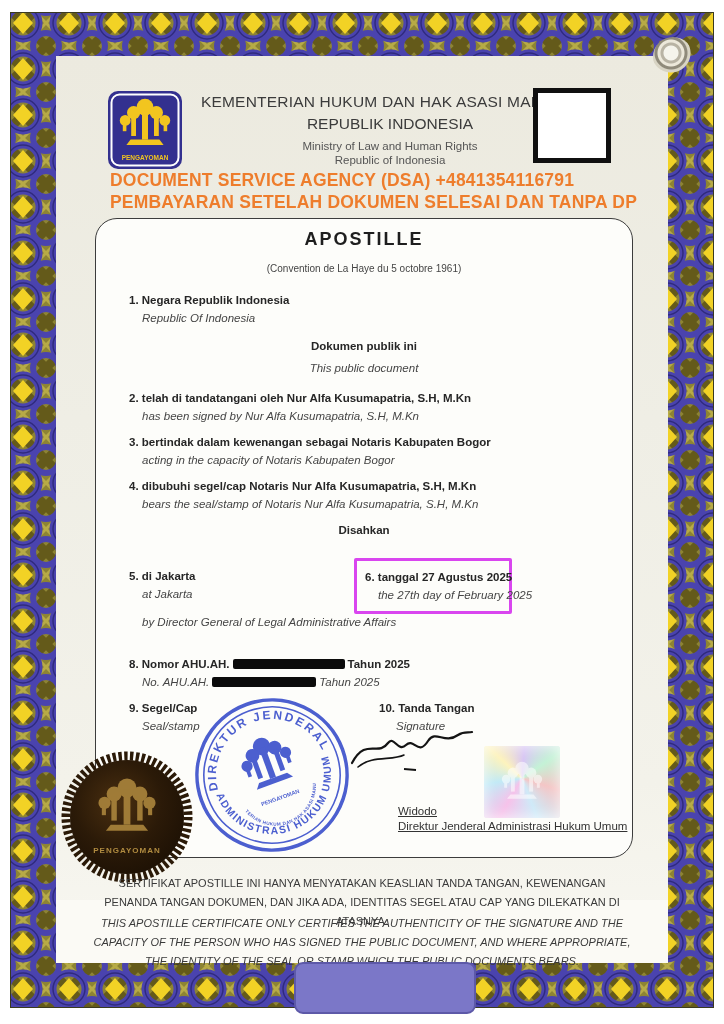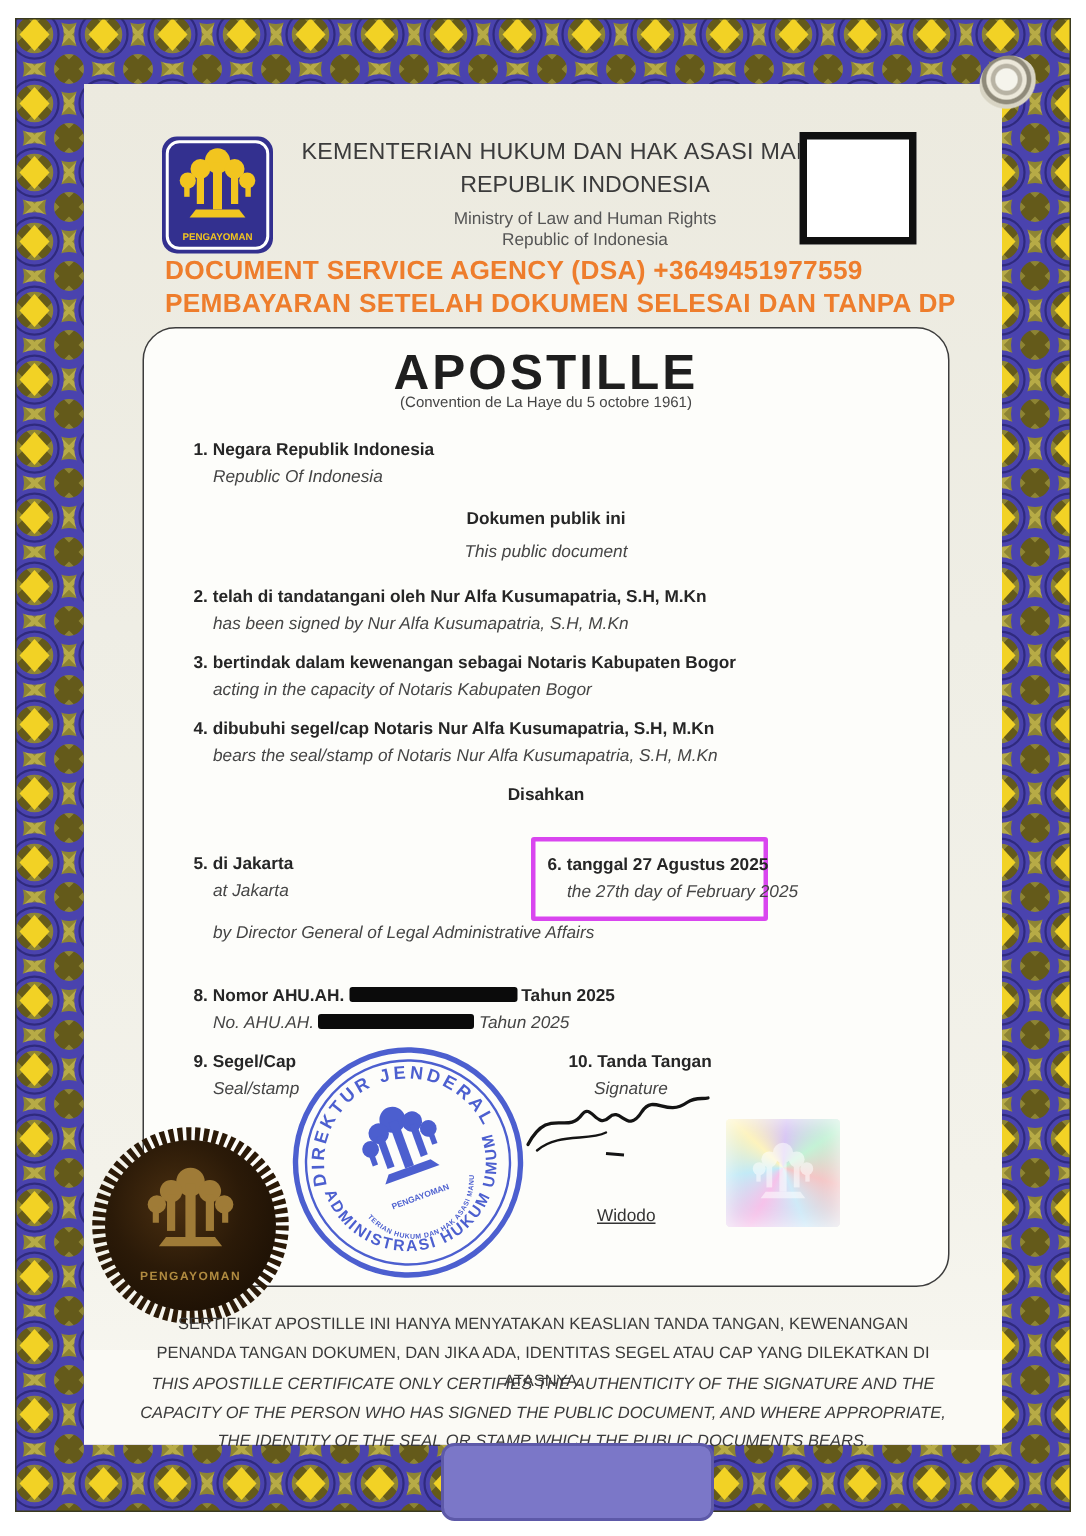--- a/index.html
+++ b/index.html
@@ -19,21 +19,21 @@
   .ministry .l2{font-size:15.5px;margin-top:4px;}
   .ministry .s1{font-size:11.5px;color:#555;margin-top:7px;}
   .ministry .s2{font-size:11.5px;color:#555;margin-top:2px;}
   .qr-box{position:absolute;left:533px;top:88px;width:68px;height:65px;background:#ffffff;border:5px solid #101010;}
   .promo{position:absolute;left:110px;color:#ee7d2c;font-weight:700;font-size:17.5px;letter-spacing:.2px;}
 
   
   .card{position:absolute;left:95px;top:218px;width:536px;height:638px;background:#fdfdfa;
         border:1.6px solid #3c3c3c;border-radius:22px;}
   .cert-title{position:absolute;left:0;top:10px;width:536px;text-align:center;
-              font-size:33px;font-weight:700;letter-spacing:2px;color:#1e1e1e;}
+              font-size:18px;font-weight:700;letter-spacing:2px;color:#1e1e1e;}
   .convention{position:absolute;left:0;top:44px;width:536px;text-align:center;
               font-size:10px;color:#454545;}
 
   .item{position:absolute;font-size:11.5px;line-height:18px;}
   .line-id{font-weight:700;color:#262626;white-space:nowrap;}
   .line-en{font-style:italic;color:#454545;padding-left:13px;white-space:nowrap;}
   .center-note{position:absolute;left:0;width:536px;text-align:center;font-size:11.5px;line-height:22px;}
   .center-note .line-id{white-space:normal;}
   .center-note .line-en{padding-left:0;white-space:normal;}
 
@@ -130,21 +130,21 @@
 
   <div class="ministry">
     <div class="l1">KEMENTERIAN HUKUM DAN HAK ASASI MANUSIA</div>
     <div class="l2">REPUBLIK INDONESIA</div>
     <div class="s1">Ministry of Law and Human Rights</div>
     <div class="s2">Republic of Indonesia</div>
   </div>
 
   <div class="qr-box"></div>
 
-  <div class="promo" style="top:170px">DOCUMENT SERVICE AGENCY (DSA) +3649451977559</div>
+  <div class="promo" style="top:170px">DOCUMENT SERVICE AGENCY (DSA) +4841354116791</div>
   <div class="promo" style="top:192px">PEMBAYARAN SETELAH DOKUMEN SELESAI DAN TANPA DP</div>
 
   <div class="card">
 
     <div class="cert-title">APOSTILLE</div>
     <div class="convention">(Convention de La Haye du 5 octobre 1961)</div>
 
     <div class="item" style="left:33px;top:72px">
       <div class="line-id"><span>1.</span> <span>Negara Republik Indonesia</span></div>
       <div class="line-en">Republic Of Indonesia</div>
@@ -233,20 +233,21 @@
     </svg>
 
     <div class="hologram">
       <svg width="48" height="56" viewBox="0 0 100 100">
           <use href="#tree-logo" fill="#ffffff"></use>
         </svg>
     </div>
 
     <div class="signer">
       <div>Widodo</div>
+      <div>Direktur Jenderal Administrasi Hukum Umum</div>
     </div>
 
     <svg class="gold-seal" width="134" height="134" viewBox="-67 -67 134 134">
       <defs>
         <radialGradient id="sealg" cx="42%" cy="38%" r="70%">
           <stop offset="0%" stop-color="#4a2f10"></stop>
             <stop offset="55%" stop-color="#2b1a08"></stop>
             <stop offset="100%" stop-color="#1c1004"></stop>
         </radialGradient>
       </defs>

